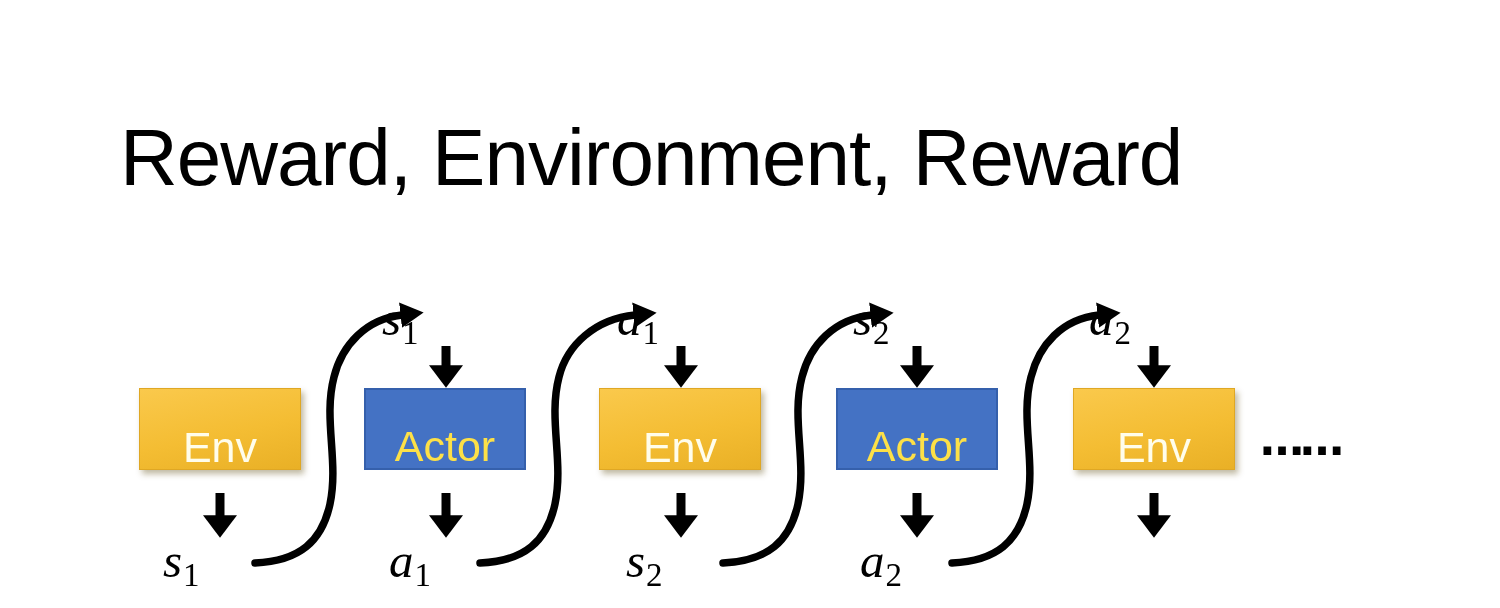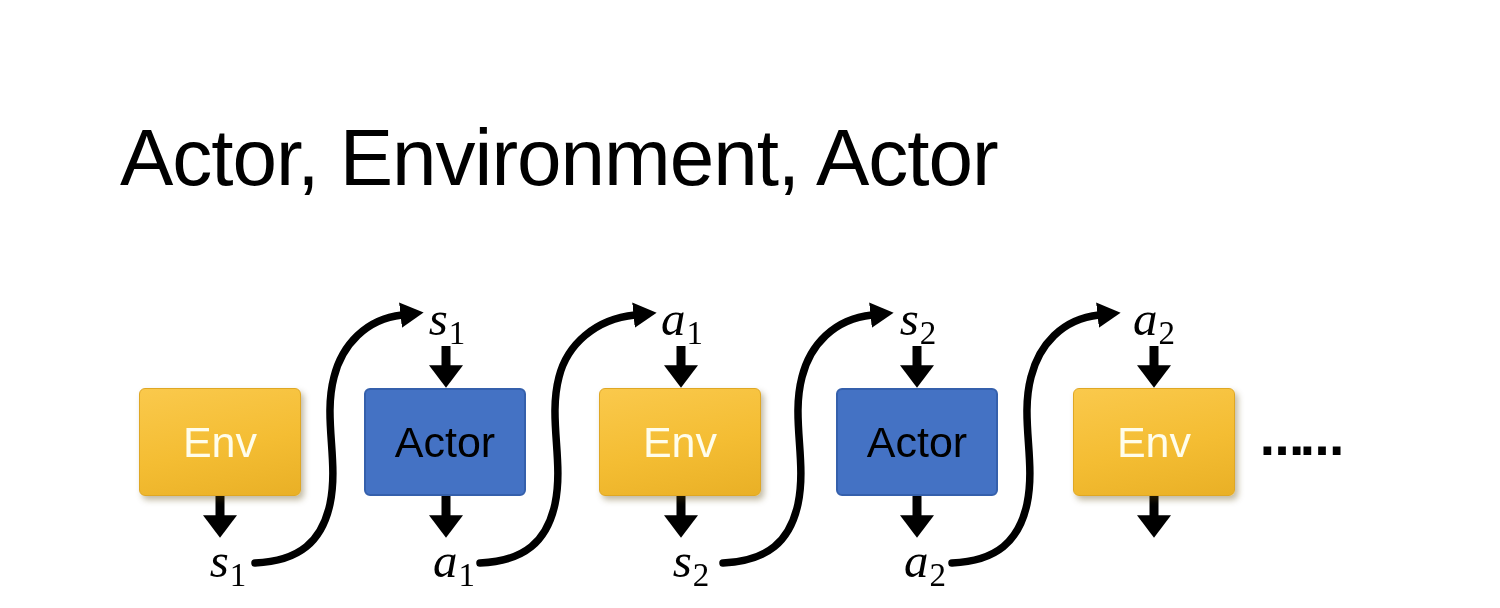--- a/index.html
+++ b/index.html
@@ -15,42 +15,40 @@
     left:120px;top:112px;
     font-size:80px;
     font-weight:300;
     letter-spacing:-1px;
     color:#000000;
     white-space:nowrap;
   }
   .box{
     position:absolute;
     top:388px;
-    width:162px;height:108px;
+    width:162px;height:82px;
     box-sizing:border-box;
-    display:flex;align-items:center;justify-content:center;
+    display:flex;align-items:flex-end;justify-content:center;
     font-size:43px;
     line-height:1;
-    border-radius:6px;
   }
   .box.env{
     background:linear-gradient(168deg,#fac94c 0%,#f4bd33 55%,#e9b026 100%);
     border:1px solid #dfa724;
     color:#fffdeb;
     box-shadow:3px 4px 6px rgba(90,70,10,0.38);
   }
   .box.actor{
     background:#4472c4;
     border:2px solid #3560ac;
-    color:#000000;
+    color:#fde047;
   }
   .mlabel{
     position:absolute;
     width:130px;
-    text-align:center;
     font-family:"Liberation Serif","DejaVu Serif",serif;
     font-style:italic;
     font-size:49px;
     line-height:1;
     color:#000000;
     white-space:nowrap;
   }
   .mlabel sub{
     font-style:normal;
     font-size:33px;
@@ -79,21 +77,21 @@
   }
   svg.arrows line.io{
     stroke:#000000;stroke-width:9;
   }
 </style>
 </head>
 <body>
 
 <div id="slide">
 
-  <div class="slide-title">Actor, Environment, Actor</div>
+  <div class="slide-title">Reward, Environment, Reward</div>
 
   <svg class="arrows">
     <defs>
       <marker id="ah-straight" markerUnits="strokeWidth" markerWidth="2.6" markerHeight="3.8" refX="0.2" refY="1.9" orient="auto">
         <path d="M0,0 L2.5,1.9 L0,3.8 Z" fill="#000000"></path>
       </marker>
       <marker id="ah-curve" markerUnits="strokeWidth" markerWidth="3.2" markerHeight="3.4" refX="0.2" refY="1.7" orient="auto">
         <path d="M0,0 L3.1,1.7 L0,3.4 Z" fill="#000000"></path>
       </marker>
     </defs>

